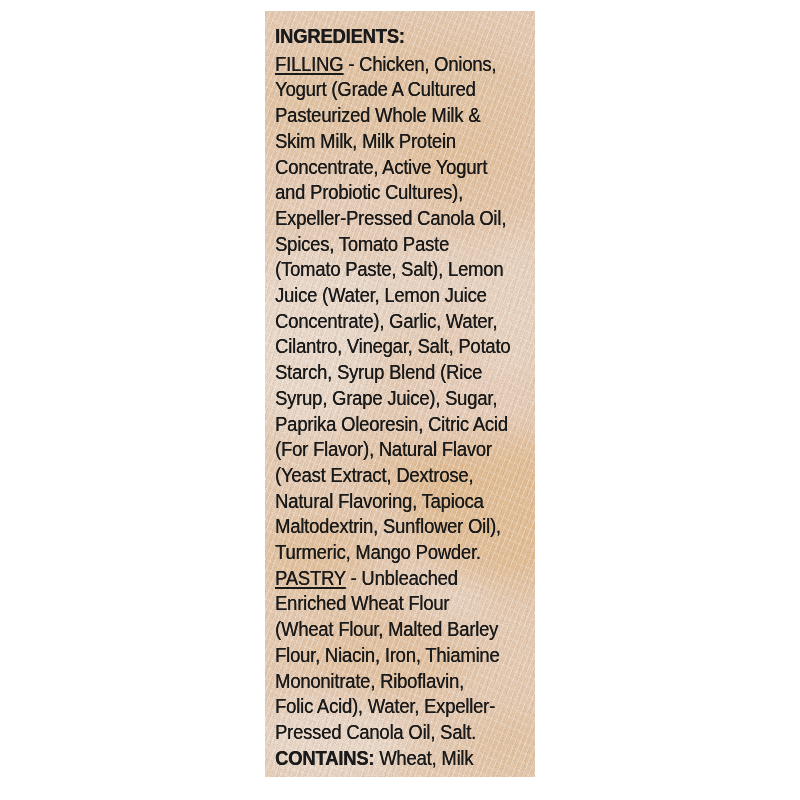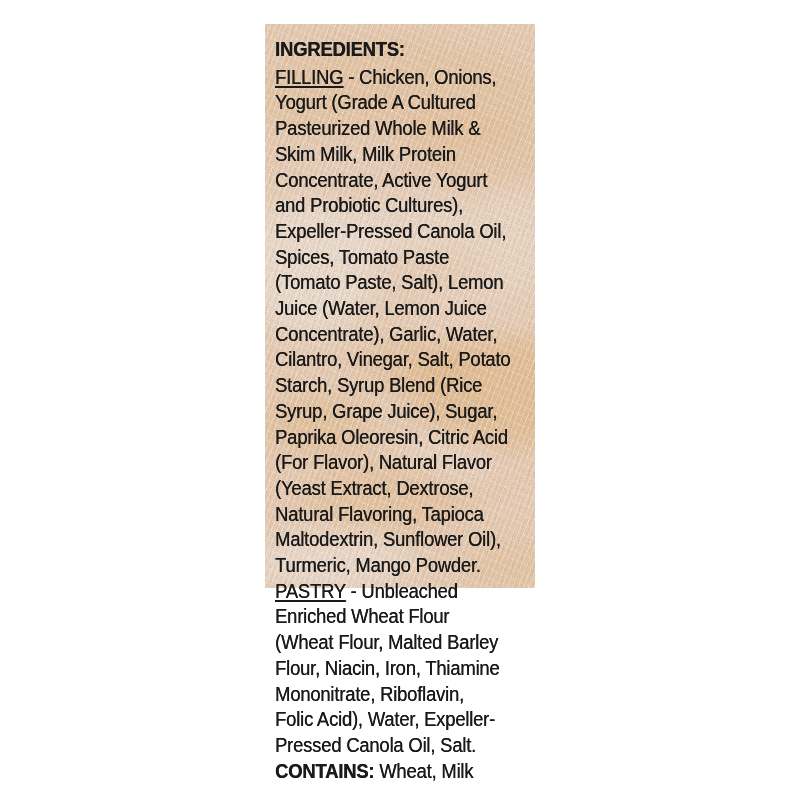--- a/index.html
+++ b/index.html
@@ -11,23 +11,23 @@
   .stage {
     position: relative;
     width: 800px;
     height: 800px;
     background: #ffffff;
     overflow: hidden;
   }
   .panel {
     position: absolute;
     left: 265px;
-    top: 24px;
+    top: 11px;
     width: 270px;
-    height: 564px;
+    height: 766px;
     background: #e9cdb3;
   }
   .texture-svg {
     position: absolute;
     left: 0; top: 0;
     width: 100%;
     height: 100%;
     display: block;
   }
   .scratches {

